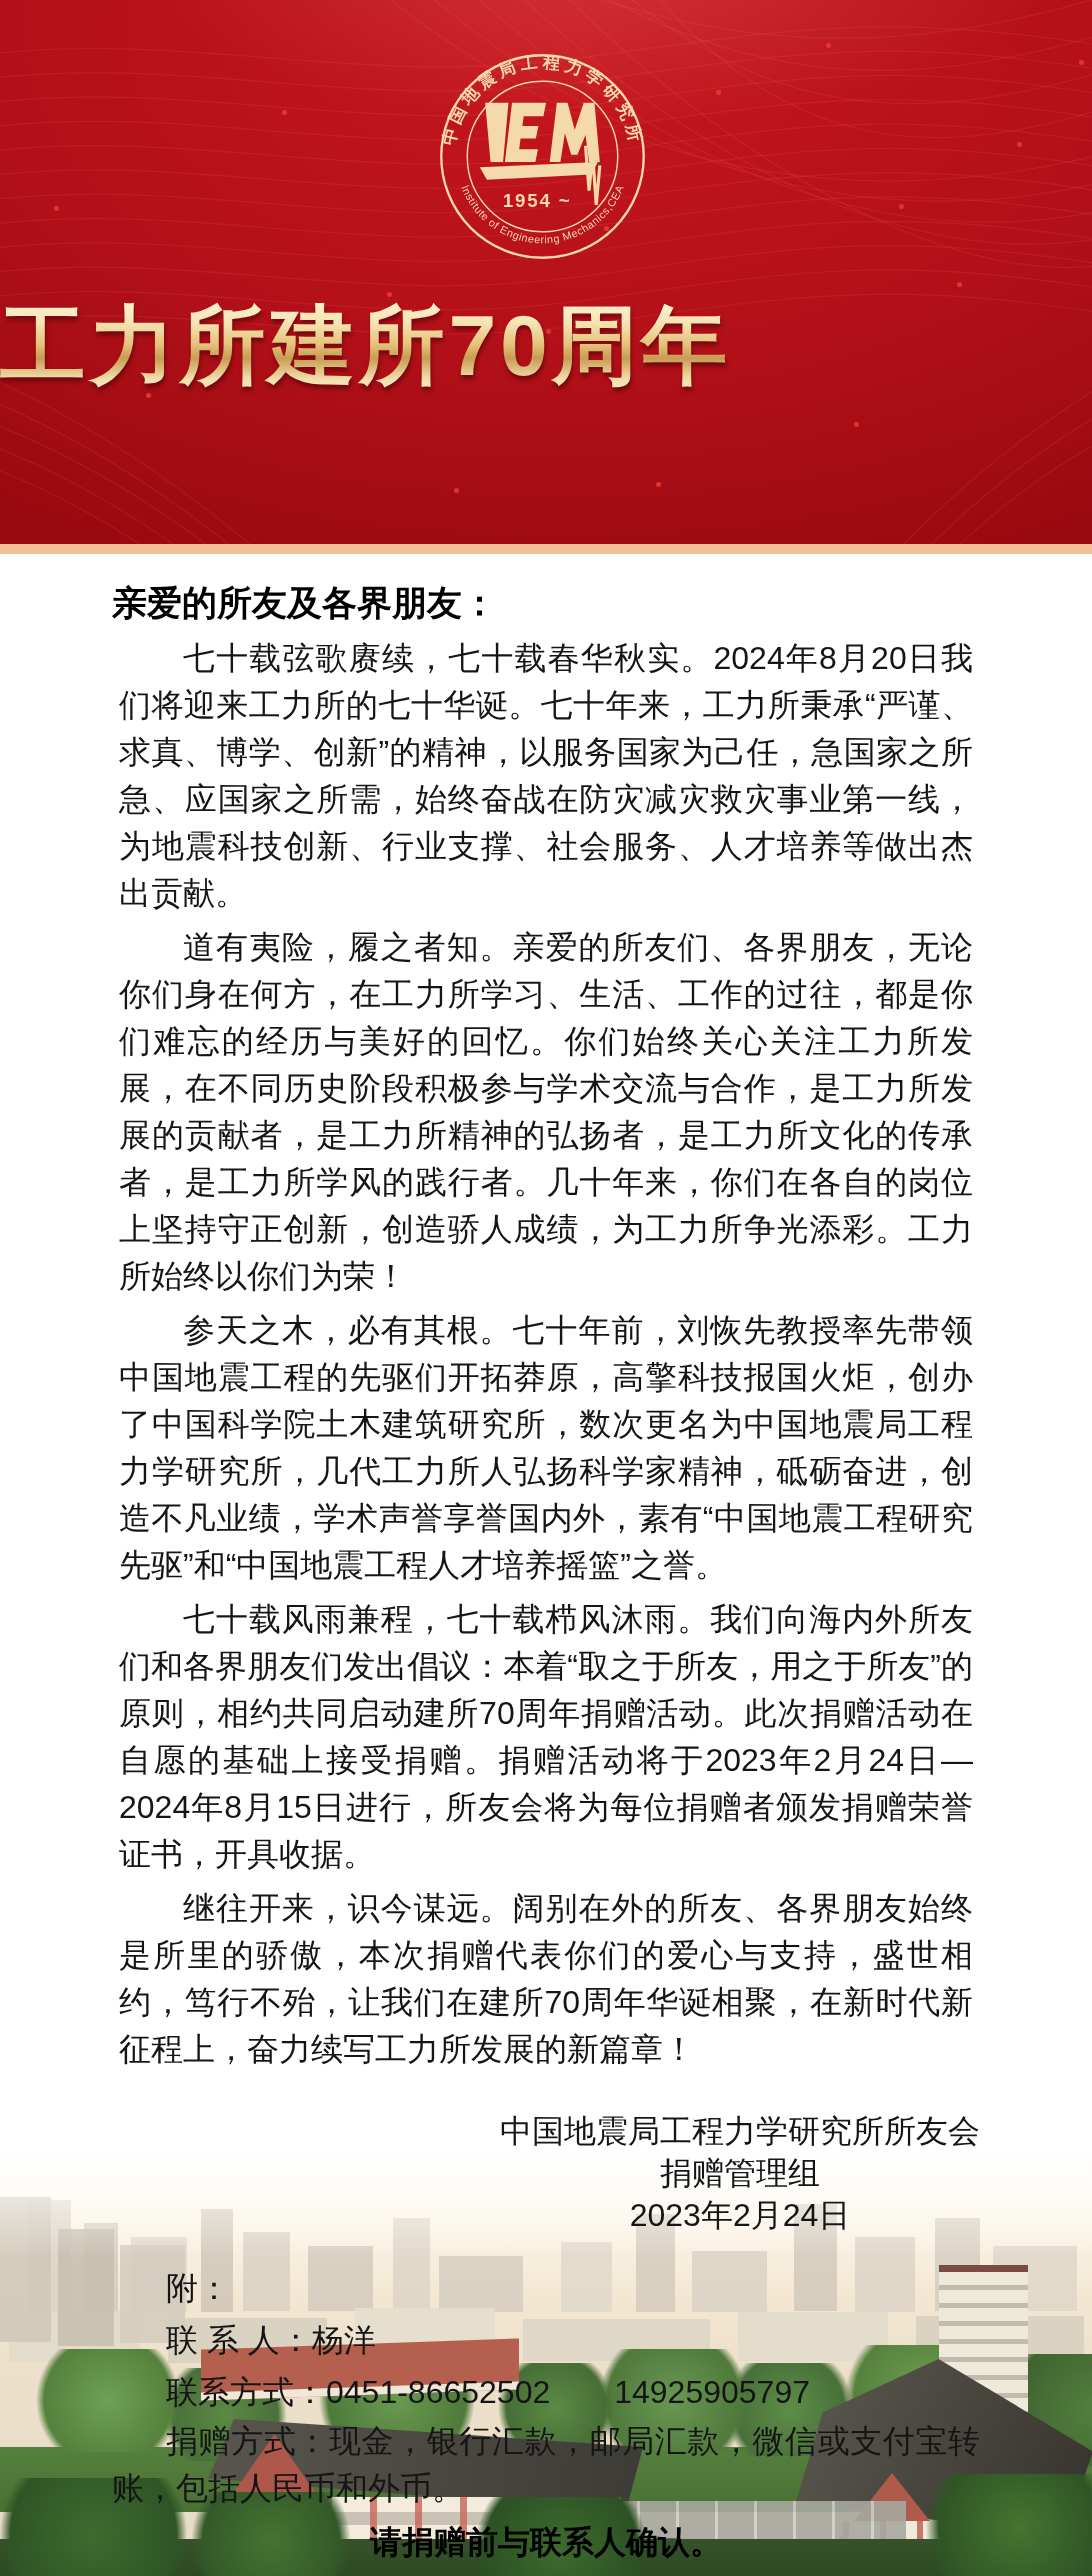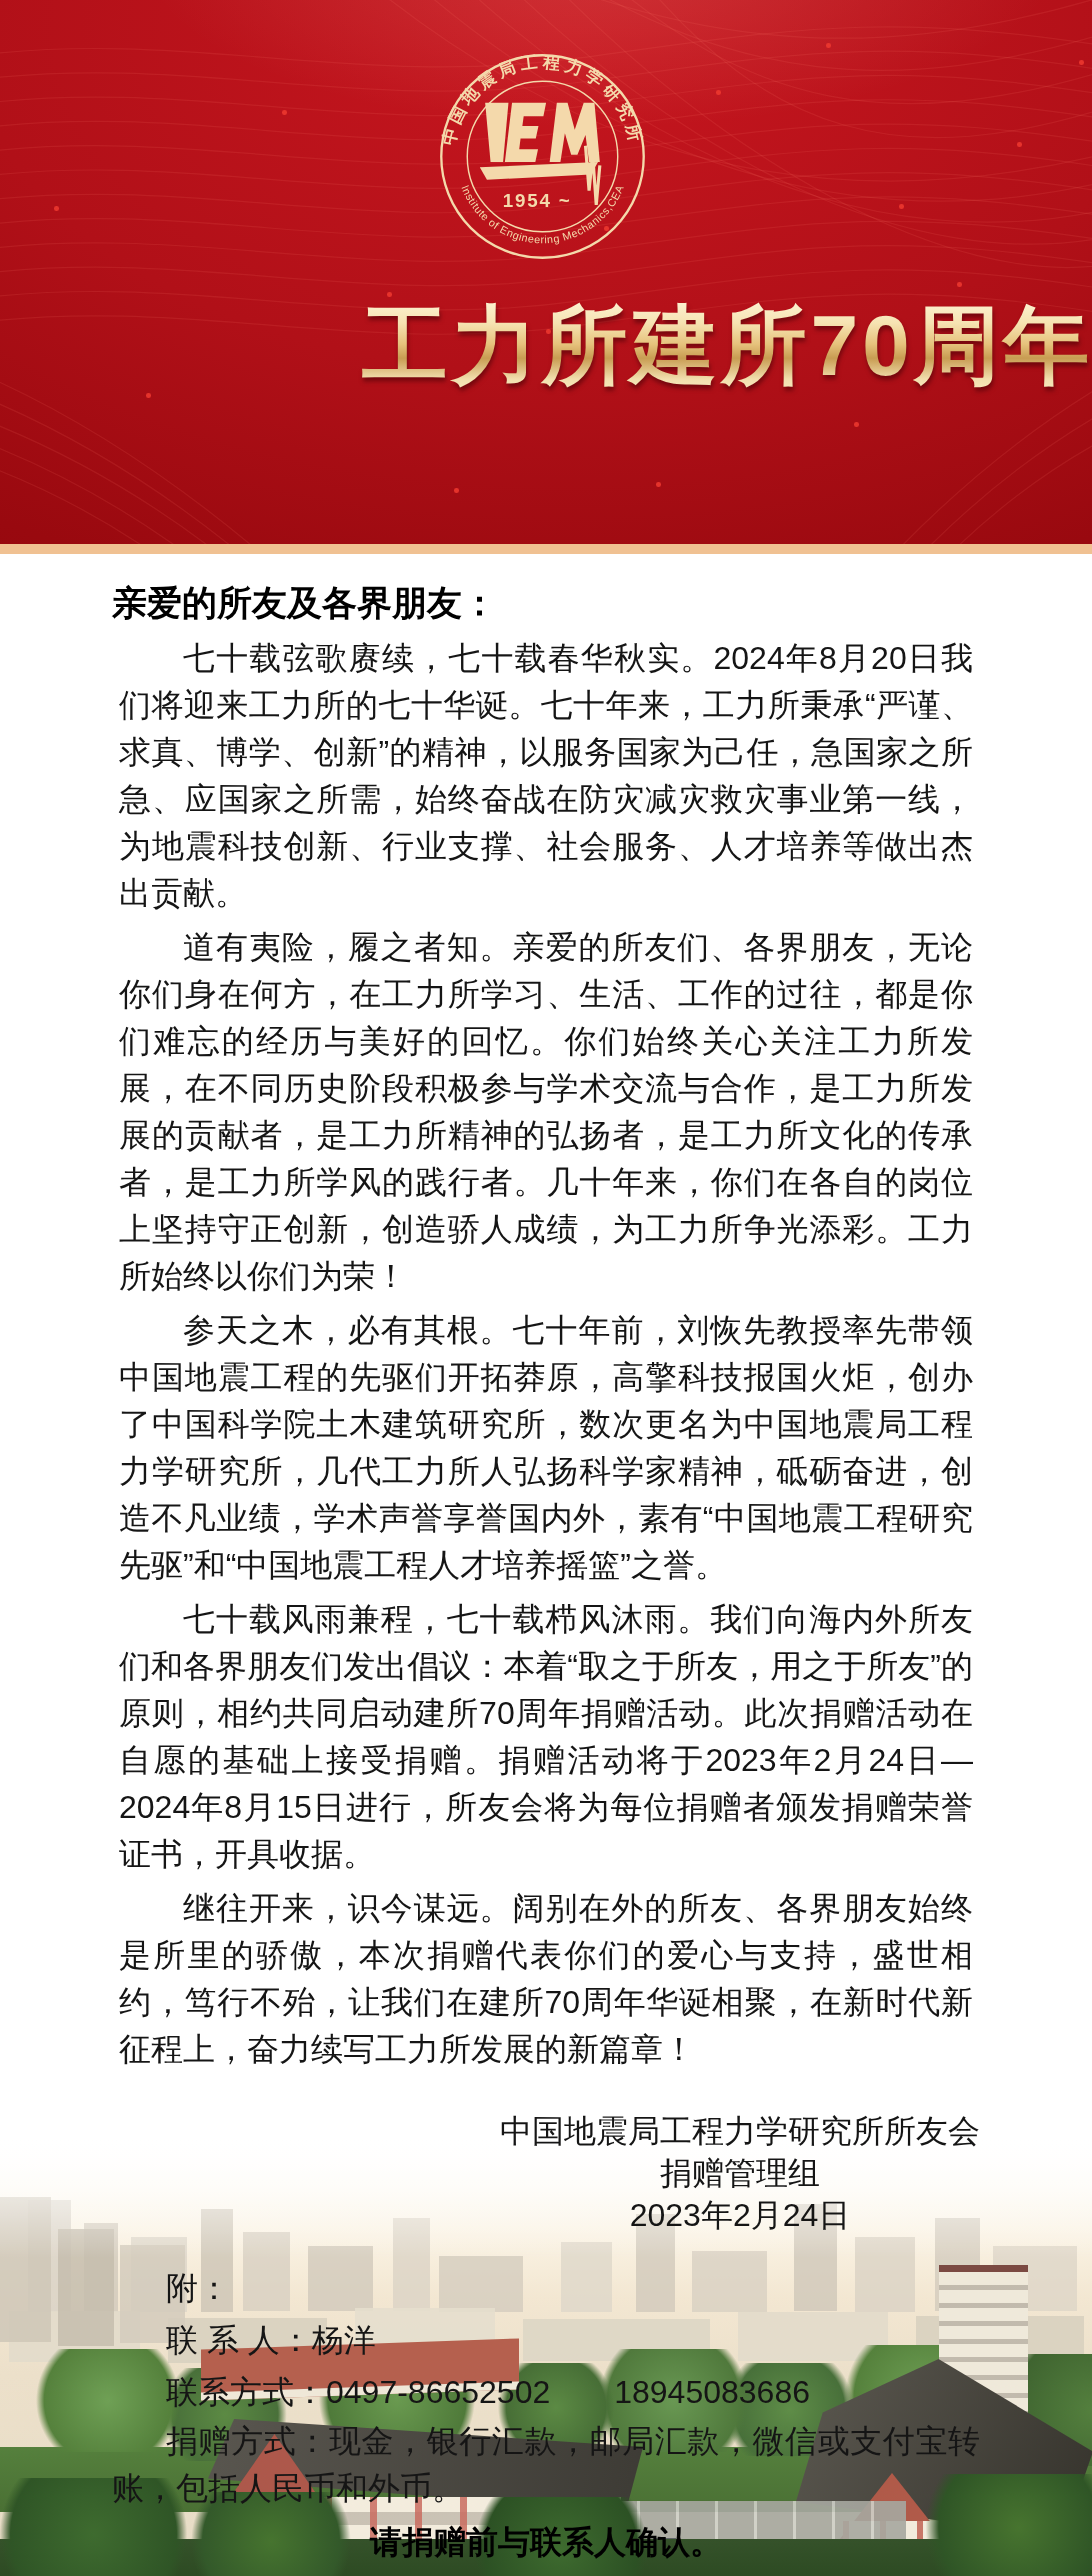--- a/index.html
+++ b/index.html
@@ -13,21 +13,21 @@
        background:radial-gradient(60% 45% at 55% -8%, rgba(255,190,170,.18), rgba(255,255,255,0) 70%);}
   .waves{position:absolute;inset:0;width:100%;height:100%;}
   .dots{position:absolute;left:0;top:0;width:4.7px;height:4.7px;border-radius:50%;background:transparent;
         box-shadow:282px 110px 0 0 #ef3a30,604px 226px 0 0 #ef3a30,716px 90px 0 0 #ef3a30,
         826px 43px 0 0 #ef3a30,899px 204px 0 0 #ef3a30,957px 282px 0 0 #ef3a30,
         1079px 60px 0 0 #ef3a30,454px 488px 0 0 #ef3a30,146px 393px 0 0 #ef3a30,
         656px 482px 0 0 #ef3a30,854px 422px 0 0 #ef3a30,1017px 142px 0 0 #ef3a30,
         546px 329px 0 0 #ef3a30,387px 292px 0 0 #ef3a30,54px 206px 0 0 #ef3a30;opacity:.85;}
   .logo{position:absolute;left:435px;top:49px;width:215px;height:215px;}
 
-  .t1,.t2{position:absolute;left:0;width:100%;text-align:right;font-weight:800;
+  .t1,.t2{position:absolute;left:0;width:100%;text-align:left;font-weight:800;
       background:linear-gradient(180deg,#fff7dd 4%,#f6e3b2 30%,#e6c27c 48%,#c89c52 60%,#f2dfae 78%,#fff3cf 100%);
       -webkit-background-clip:text;background-clip:text;color:transparent;
       filter:drop-shadow(1.9px 4.7px 1.9px rgba(70,0,5,.55));white-space:nowrap;}
   .t1{top:288px;font-size:86px;letter-spacing:3.7px;}
   .t2{top:389px;font-size:123px;letter-spacing:.42em;text-indent:.42em;}
 
   .band{position:absolute;left:0;top:544px;width:1093px;height:10.3px;background:#f0c192;}
 
   
   .content{position:absolute;left:112px;top:578px;width:868px;z-index:3;}
@@ -209,20 +209,20 @@
 
     <div class="sig">
       <div>中国地震局工程力学研究所所友会</div>
       <div>捐赠管理组</div>
       <div>2023年2月24日</div>
     </div>
 
     <div class="appendix">
       <p class="app-ind">附：</p>
       <p class="app-ind">联 系 人：杨洋</p>
-      <p class="app-ind">联系方式：0497-86652502　　18945083686</p>
+      <p class="app-ind">联系方式：0451-86652502　　14925905797</p>
       <p class="methods">捐赠方式：现金，银行汇款，邮局汇款，微信或支付宝转账，包括人民币和外币。</p>
       <p class="confirm">请捐赠前与联系人确认。</p>
     </div>
   </main>
 
 </div>
 
 
 </body></html>

